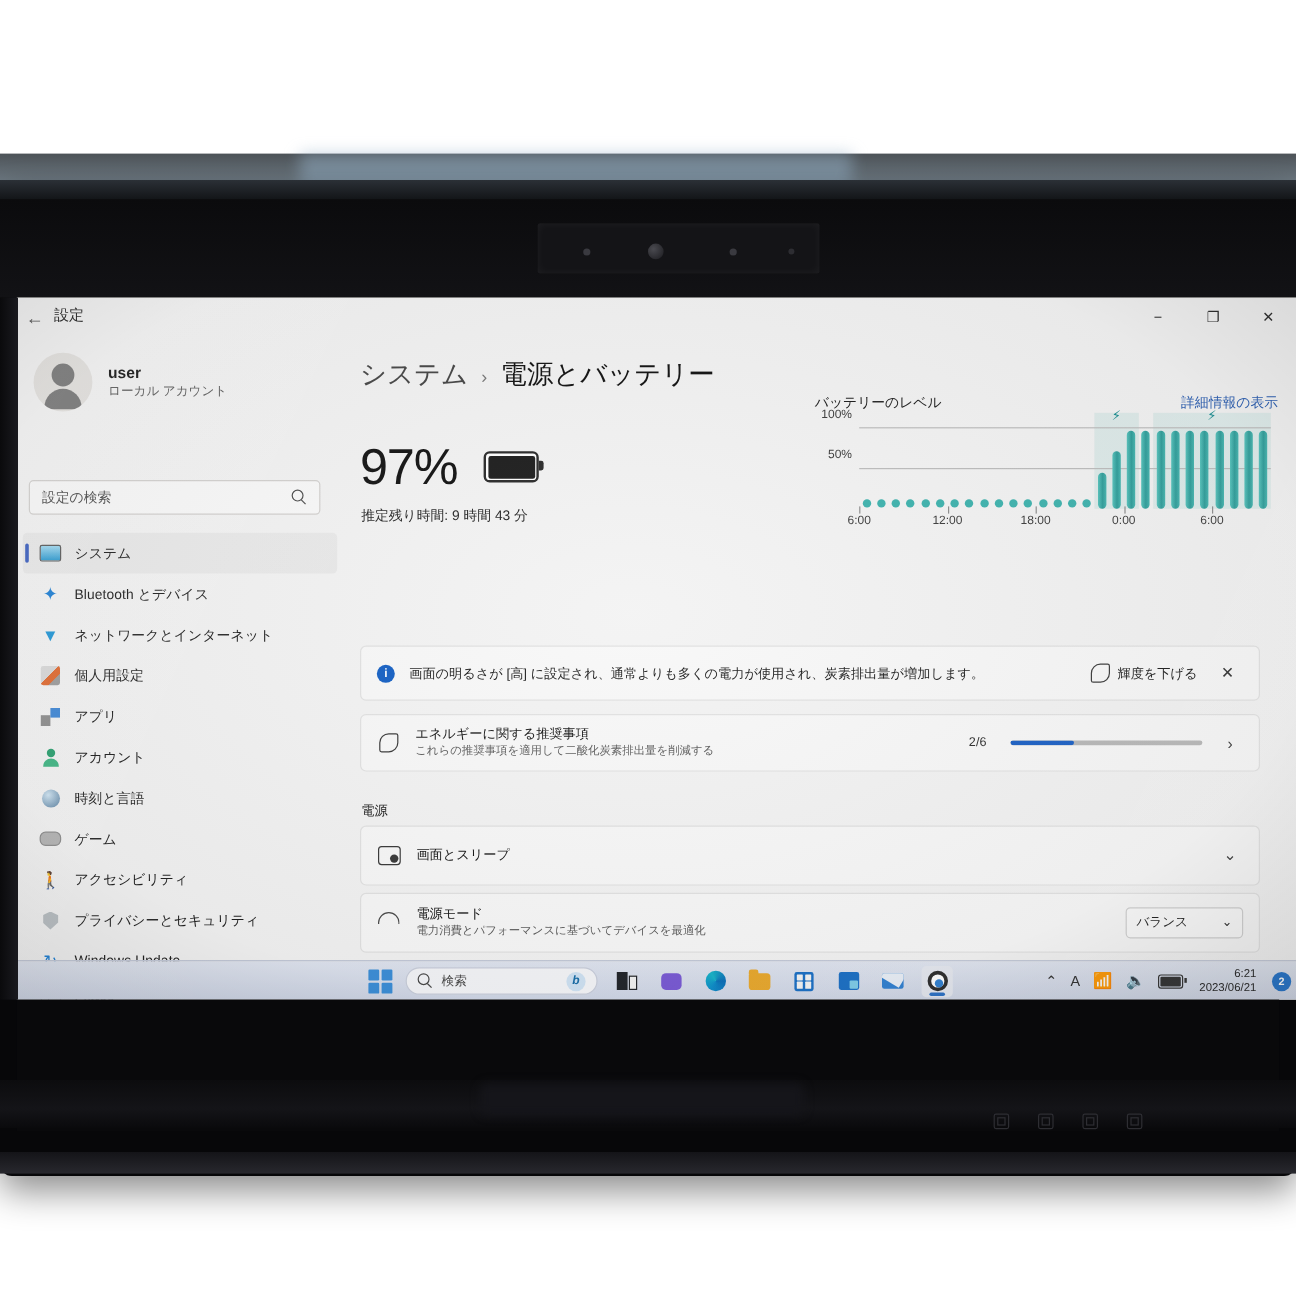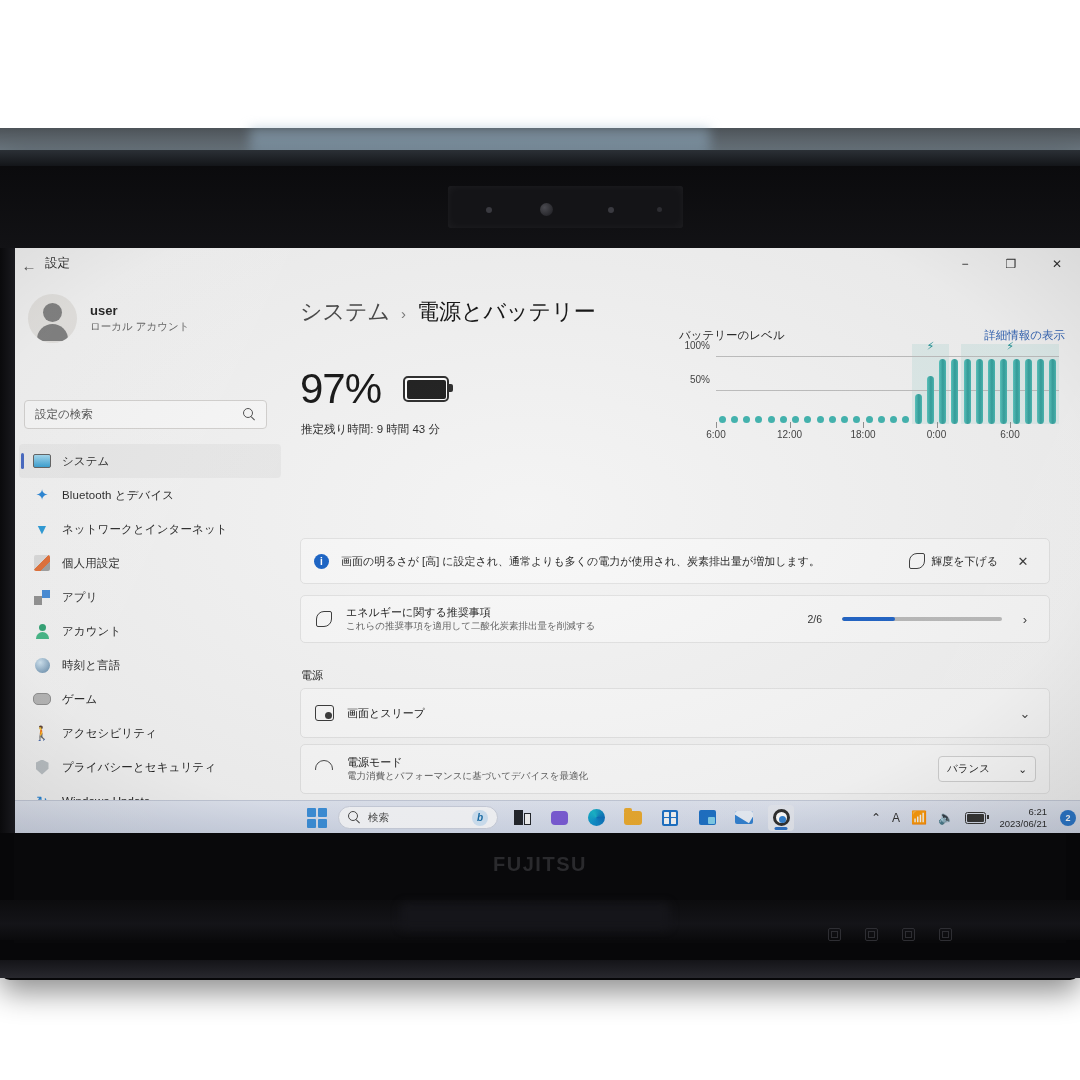--- a/index.html
+++ b/index.html
@@ -527,21 +527,20 @@
         </div>
       </div>
     </div>
 
     <div class="screen-glare"></div>
     <div class="screen-vig"></div>
   </div>
 
   <div class="screen-left-edge"></div>
   <div class="deck"></div>
-  <div class="logo">FUJITSU</div>
   <div class="hinge"></div>
   <div class="kb-shadow"></div>
   <div class="deck-ports">
     <span class="port"></span>
     <span class="port"></span>
     <span class="port"></span>
     <span class="port"></span>
   </div>
   <div class="bottom-edge"></div>
 </div>

